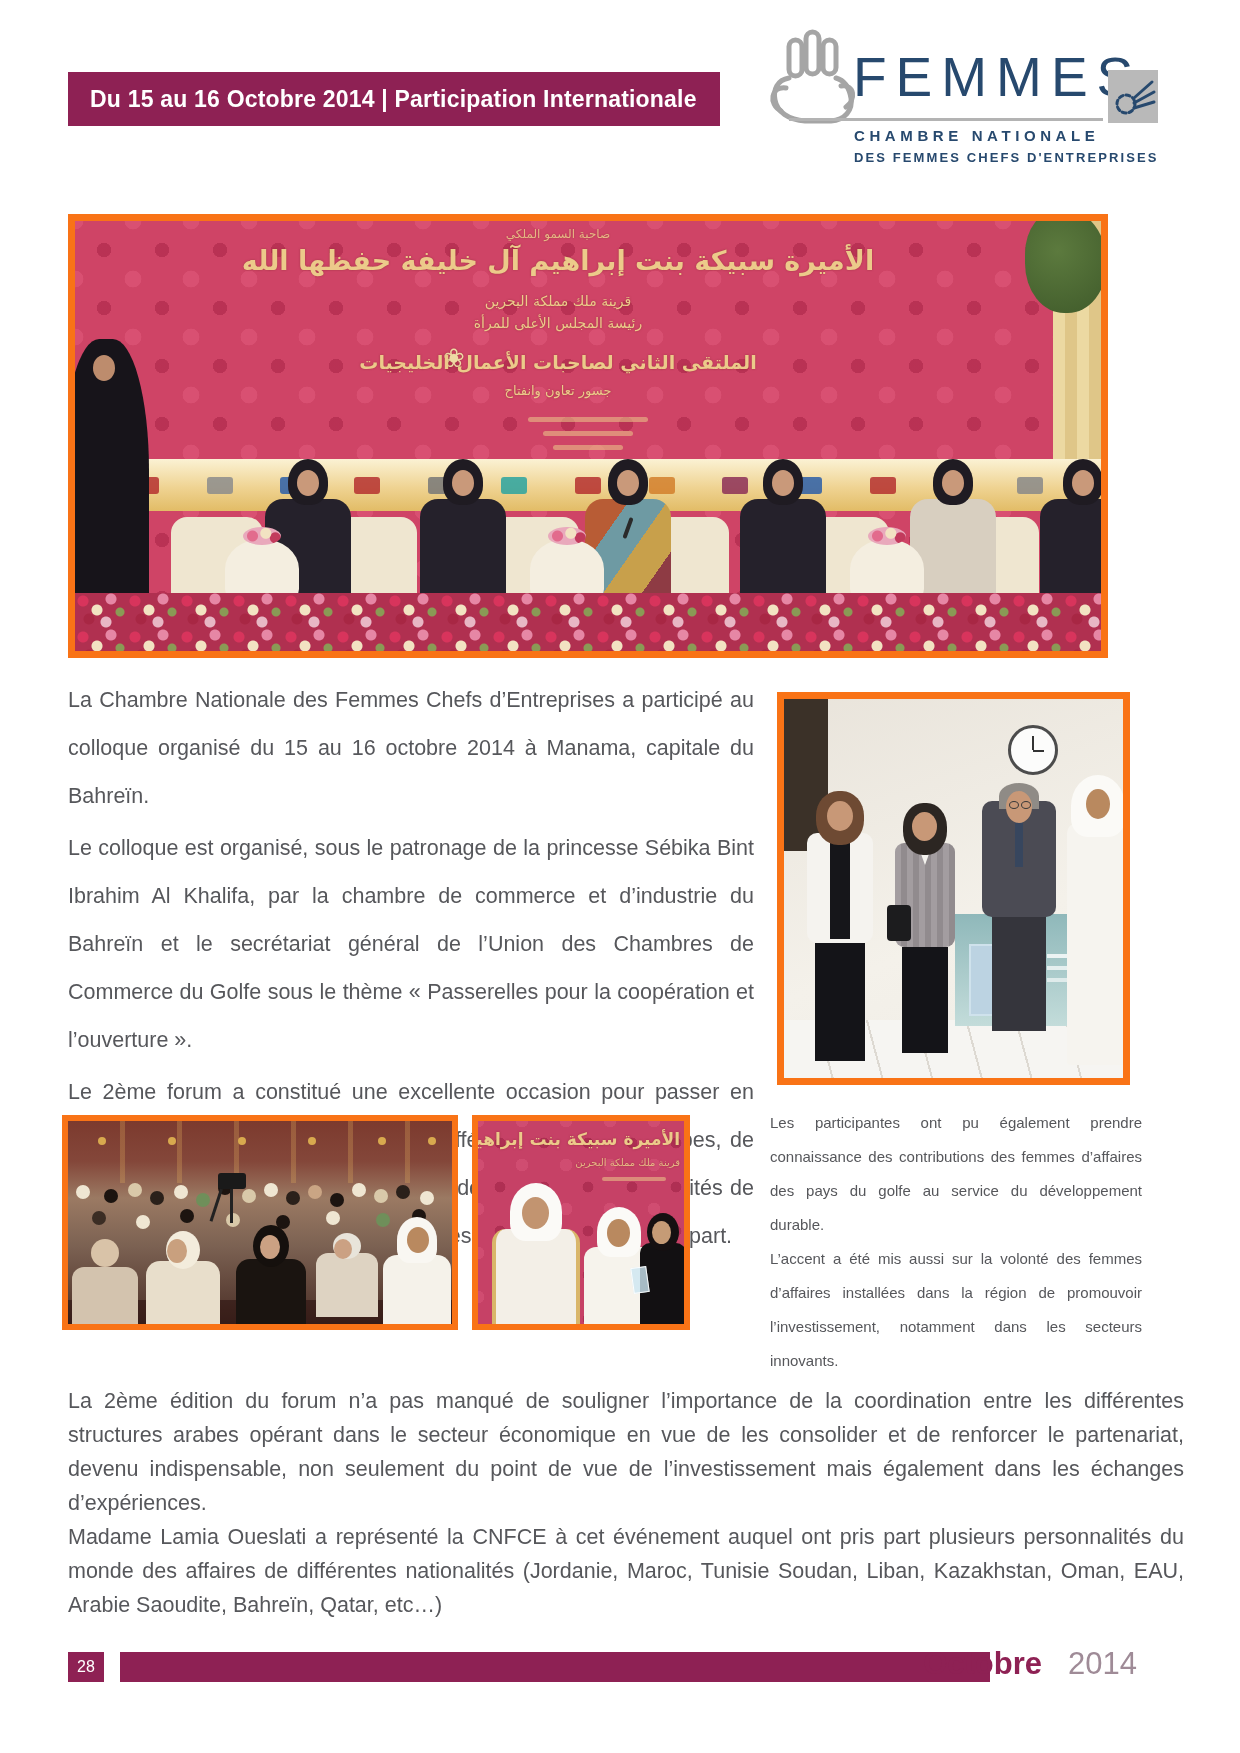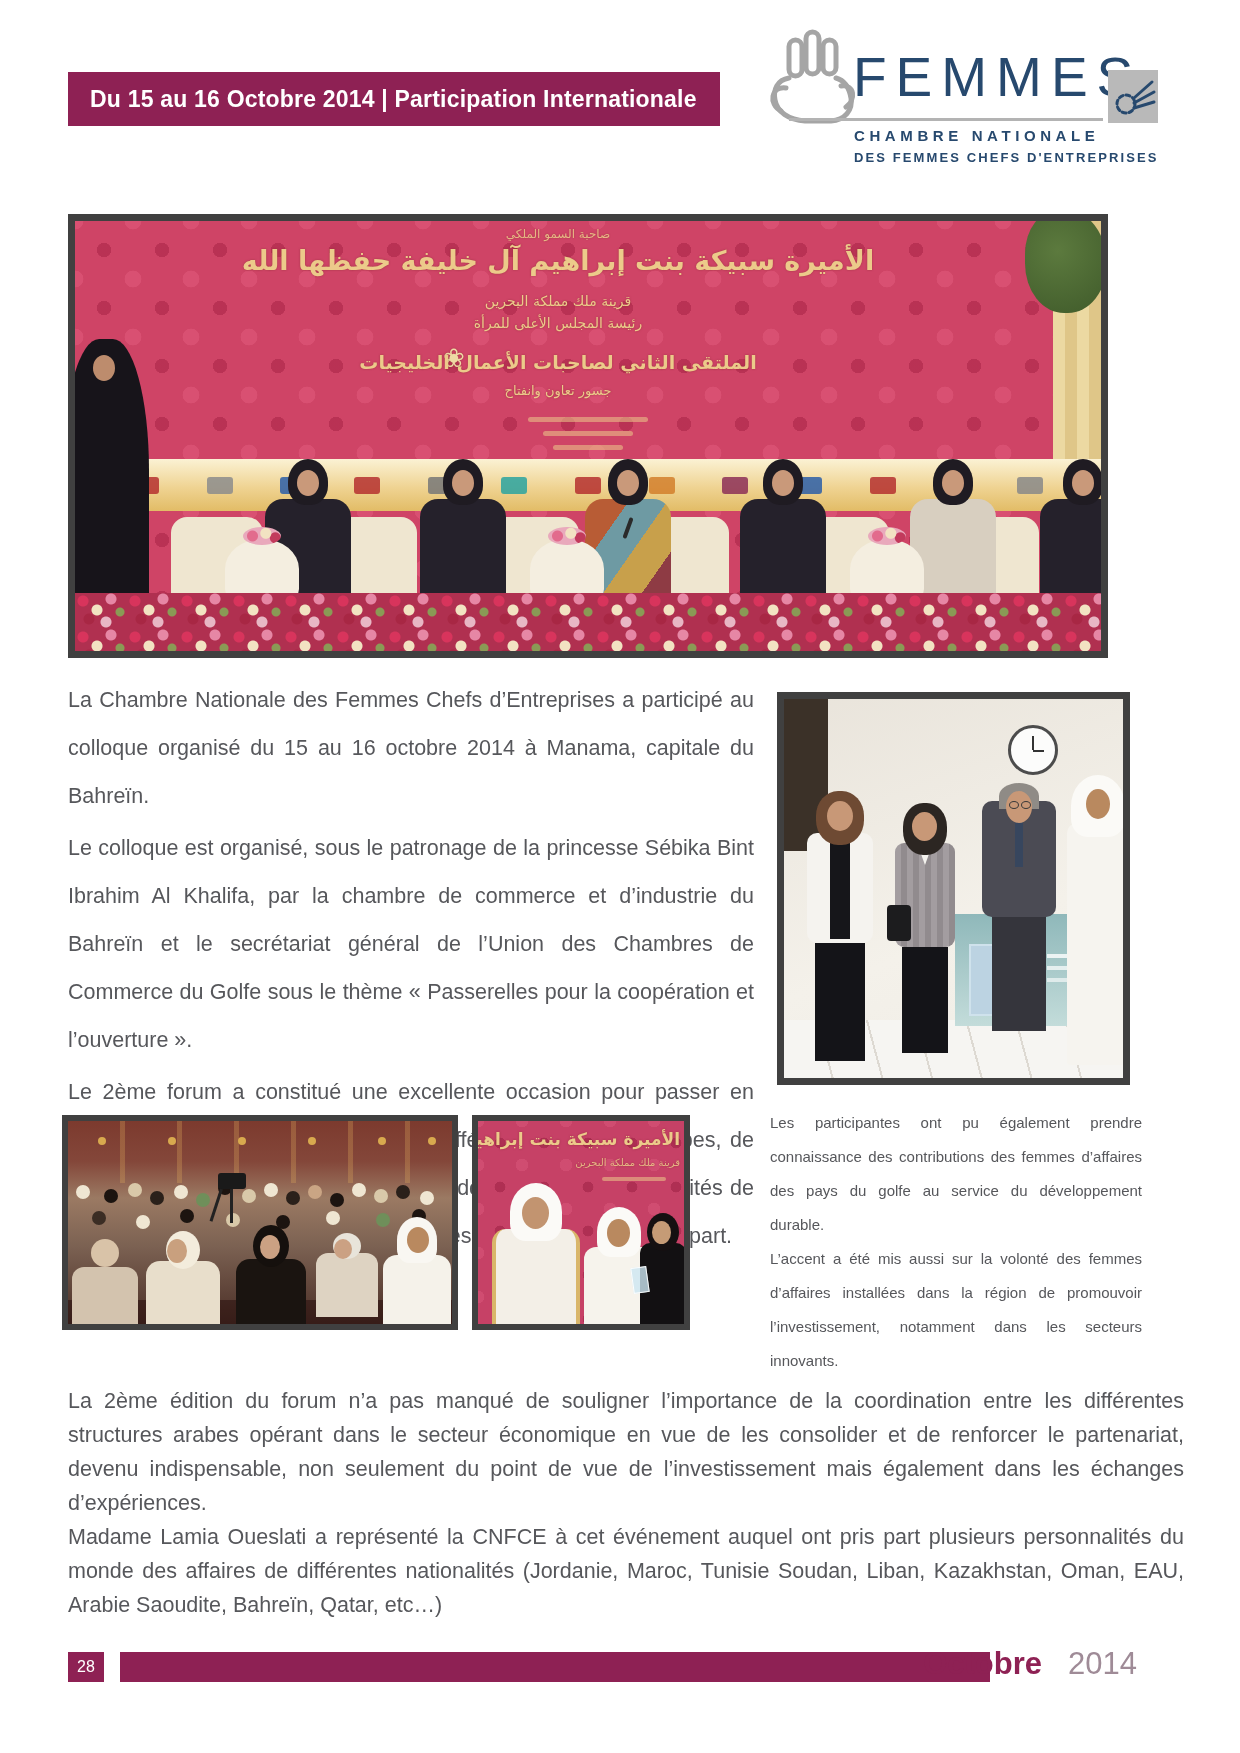--- a/index.html
+++ b/index.html
@@ -24,21 +24,21 @@
   
   .para{color:#56575b;text-align:justify;}
   .colL{position:absolute;left:68px;top:676px;width:686px;font-size:21.5px;line-height:48px;}
   .colL p{margin:0 0 4px 0;}
   .colR{position:absolute;left:770px;top:1106px;width:372px;font-size:15px;line-height:34px;}
   .colR p{margin:0;}
   .colB{position:absolute;left:68px;top:1384px;width:1116px;font-size:21.5px;line-height:34px;}
   .colB p{margin:0;}
 
   
-  .photo{position:absolute;border:7px solid #404040;overflow:hidden;background:#d8d3c8;}
+  .photo{position:absolute;border:7px solid #f97316;overflow:hidden;background:#d8d3c8;}
   .photo.small{border-width:6px;}
 
   
   #mainphoto{left:68px;top:214px;width:1026px;height:430px;}
   .damask{position:absolute;inset:0;background-color:#cf4466;
     background-image:
       radial-gradient(circle, rgba(150,20,55,.38) 17%, transparent 18%),
       radial-gradient(circle, rgba(255,130,160,.20) 20%, transparent 21%);
     background-size:58px 58px,58px 58px;background-position:0 0,29px 29px;}
   .ar{font-family:"DejaVu Sans", sans-serif;color:#ecca8a;text-align:center;direction:rtl;

